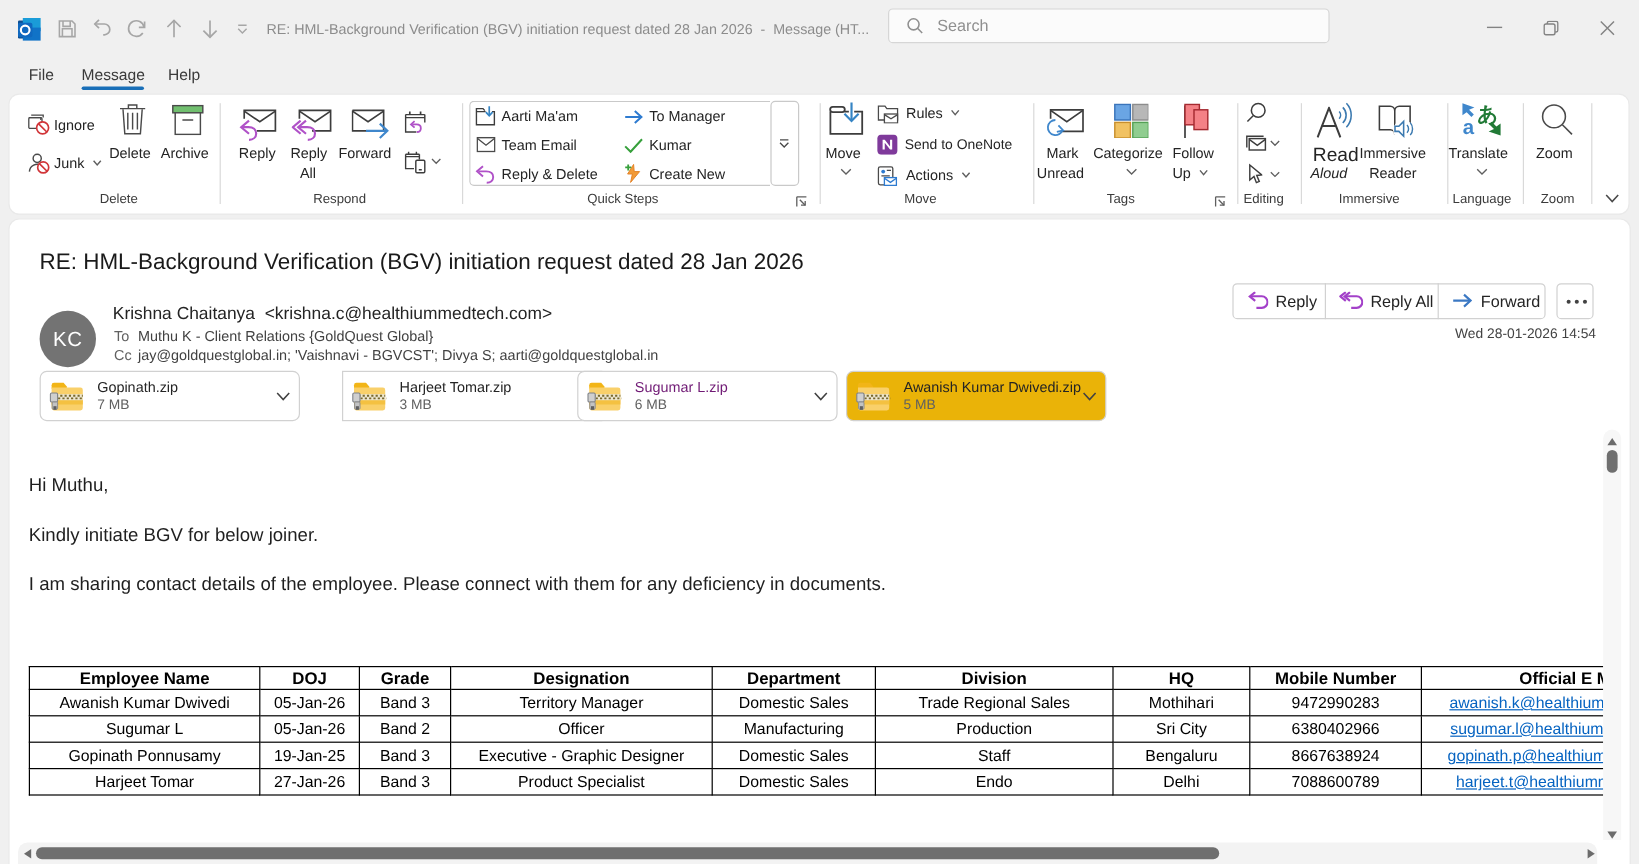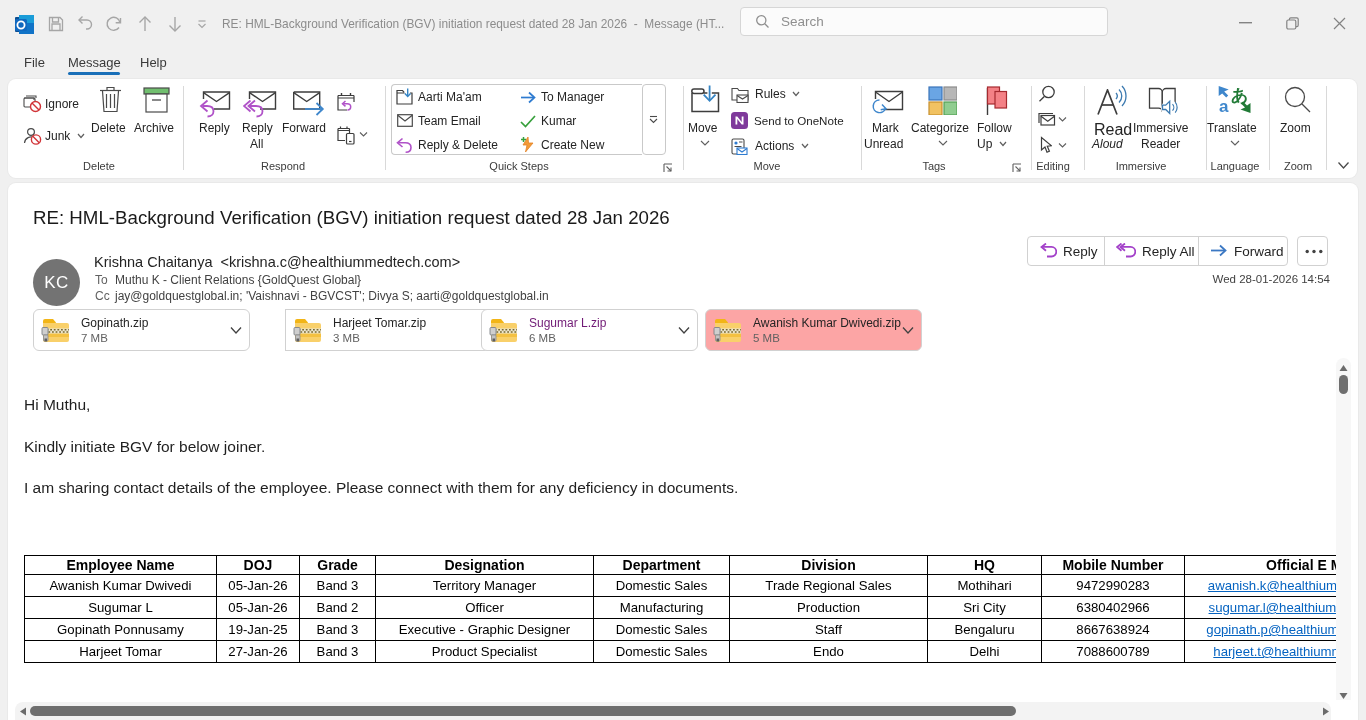--- a/index.html
+++ b/index.html
@@ -424,21 +424,21 @@
     <rect x="2" y="11.5" width="6" height="7.5" rx="1" fill="#cfcfcf" stroke="#7e8187" stroke-width="0.9"></rect>
     <rect x="3.5" y="19" width="4.5" height="6" rx="0.8" fill="#c3c3c3" stroke="#8a8a8a" stroke-width="0.8"></rect>
     <rect x="4.5" y="22.5" width="2.6" height="3" fill="#5f5f5f"></rect>
   </svg>
   <div style="position:absolute;left:47px;top:6px;font-size:12px;color:#701a75;">Sugumar L.zip</div>
   <div style="position:absolute;left:47px;top:22px;font-size:11.5px;color:#616161;">6 MB</div>
   <svg style="position:absolute;right:7px;top:16px;" width="12" height="9" viewBox="0 0 12 9" fill="none" stroke="#424242" stroke-width="1.3">
       <path d="M1 1.5 L6 7 L11 1.5"></path>
     </svg>
   </div>
-<div class="abs" style="left:705px;top:309px;width:217px;height:42px;border:1px solid #d1d1d1;border-radius:6px;background:#fca5a5;">
+<div class="abs" style="left:705px;top:309px;width:217px;height:42px;border:1px solid #d1d1d1;border-radius:6px;background:#eab308;">
   <svg style="position:absolute;left:6px;top:6px;" width="30" height="29" viewBox="0 0 30 29">
     <path d="M3 5 a2 2 0 0 1 2-2 h8 l3 3.5 l-1 1.5 H3 Z" fill="#f2b517"></path>
     <path d="M3 7 h24 a2 2 0 0 1 2 2 V24 a2 2 0 0 1-2 2 H5 a2 2 0 0 1-2-2 Z" fill="#f9d06a"></path>
     <path d="M3 16 h26 v5 H3 Z" fill="#f4c141"></path>
     <rect x="3" y="12.5" width="26" height="5" fill="#ece5cf"></rect>
     <path d="M3 13.8 h26" stroke="#77682c" stroke-width="1.6" stroke-dasharray="1.8 1.8"></path>
     <path d="M4.8 16 h26" stroke="#77682c" stroke-width="1.6" stroke-dasharray="1.8 1.8"></path>
     <rect x="2" y="11.5" width="6" height="7.5" rx="1" fill="#cfcfcf" stroke="#7e8187" stroke-width="0.9"></rect>
     <rect x="3.5" y="19" width="4.5" height="6" rx="0.8" fill="#c3c3c3" stroke="#8a8a8a" stroke-width="0.8"></rect>
     <rect x="4.5" y="22.5" width="2.6" height="3" fill="#5f5f5f"></rect>

